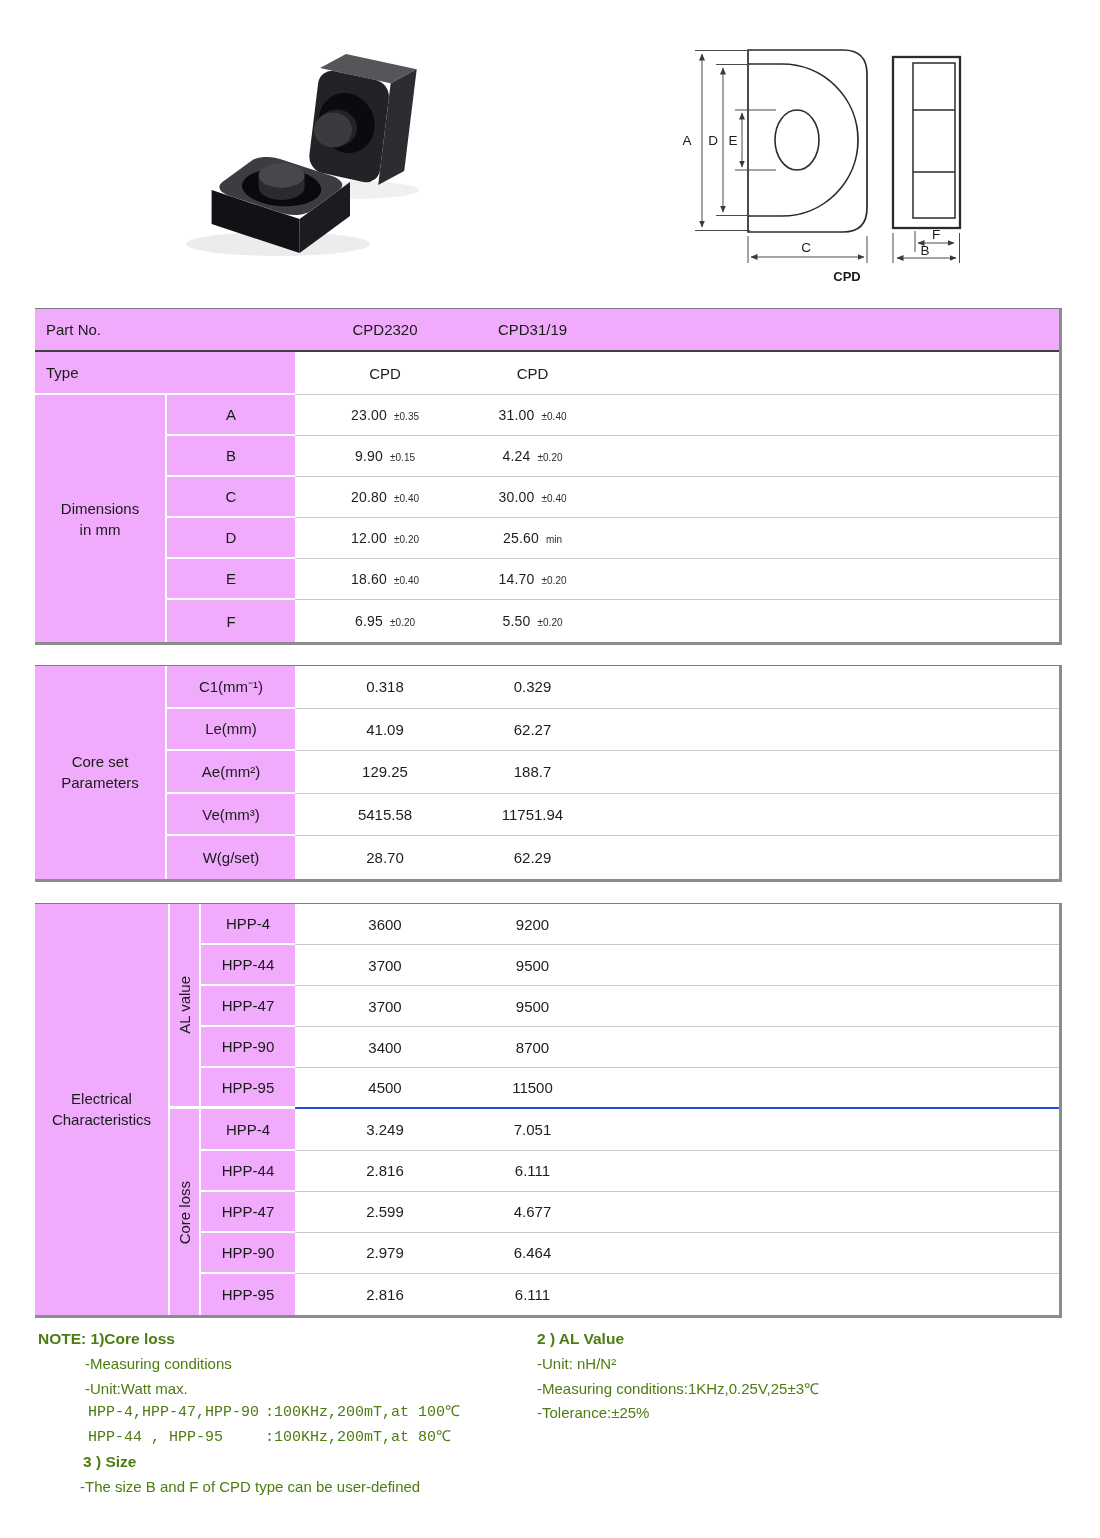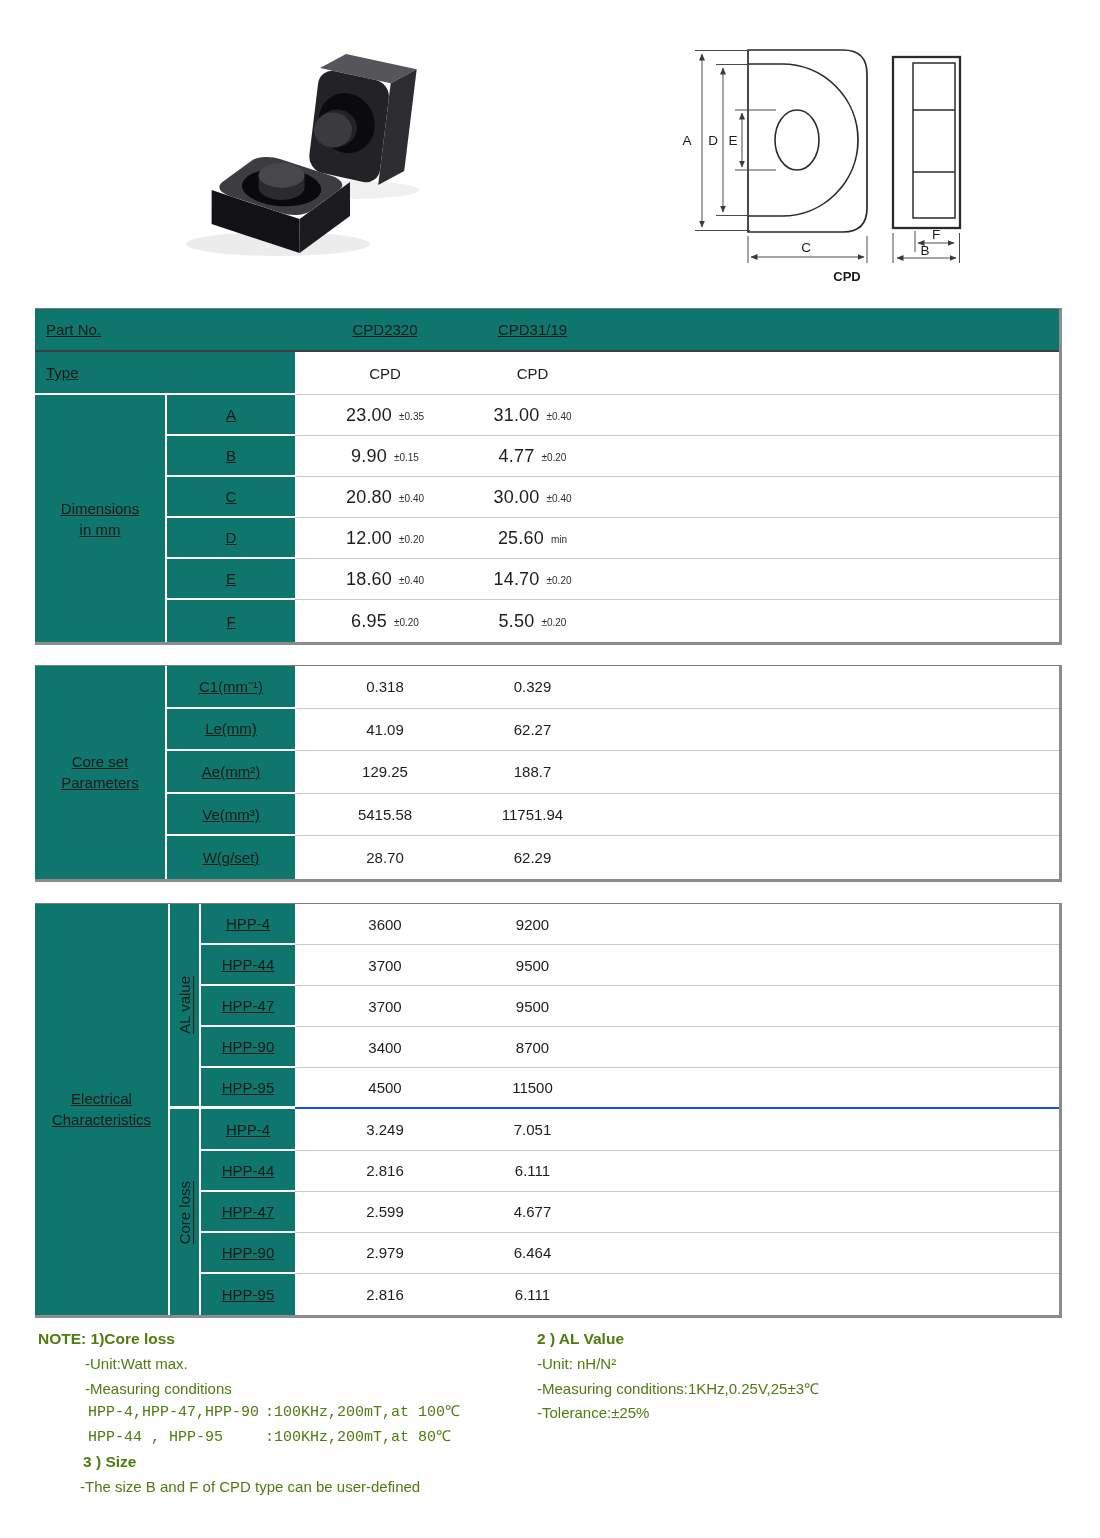--- a/index.html
+++ b/index.html
@@ -19,32 +19,32 @@
     border-top: 1px solid #7c7c7c;
   }
   .tbl1 { top: 308px; grid-template-columns: 130px 130px 180px 115px 1fr;
           grid-template-rows: 43px 43px 41px 41px 41px 41px 41px 42px; }
   .tbl2 { top: 665px; grid-template-columns: 130px 130px 180px 115px 1fr;
           grid-template-rows: repeat(5, 42.6px); }
   .tbl3 { top: 903px; grid-template-columns: 133px 31px 96px 180px 115px 1fr;
           grid-template-rows: repeat(10, 41.1px); }
 
   .c { display: flex; align-items: center; justify-content: center; font-size: 15px; }
-  .g { background: #0f766e; color: #1a1a1a; text-decoration: underline; }
+  .g { background: #f0abfc; color: #1a1a1a; }
   .w { background: #fff; }
   .vl   { border-left: 2px solid #fff; }
   .bw   { border-bottom: 2px solid #fff; }
   .bw3  { border-bottom: 3px solid #fff; }
   .bl   { border-bottom: 1px solid #c9c9c9; }
   .bdark{ border-bottom: 2px solid #3f3f3f; }
   .bsep { border-bottom: 2px solid #1d4ed8; }
   .left { justify-content: flex-start; padding-left: 11px; }
   .two-line { flex-direction: column; line-height: 21px; }
 
-  .val { font-size: 18px; letter-spacing: 0.2px; }
+  .val { font-size: 14px; letter-spacing: 0.2px; }
   .tol { font-size: 10px; margin-left: 7px; padding-top: 3px; color: #2e2e2e; }
 
   .vtext { writing-mode: vertical-rl; transform: rotate(180deg); font-size: 15px; color:#1a1a1a; }
 
   .span2      { grid-column: 1 / span 2; }
   .dims-label { grid-column: 1; grid-row: 3 / 9; }
   .core-label { grid-column: 1; grid-row: 1 / 6; }
   .ec-label   { grid-column: 1; grid-row: 1 / 11; }
   .al-cell    { grid-column: 2; grid-row: 1 / 6; }
   .loss-cell  { grid-column: 2; grid-row: 6 / 11; }
@@ -180,21 +180,21 @@
       <span class="tol">±0.40</span>
     </div>
   <div class="c w bl"></div>
 
   <div class="c g vl bw">B</div>
   <div class="c w bl">
       <span class="val">9.90</span>
       <span class="tol">±0.15</span>
     </div>
   <div class="c w bl">
-      <span class="val">4.77</span>
+      <span class="val">4.24</span>
       <span class="tol">±0.20</span>
     </div>
   <div class="c w bl"></div>
 
   <div class="c g vl bw">C</div>
   <div class="c w bl">
       <span class="val">20.80</span>
       <span class="tol">±0.40</span>
     </div>
   <div class="c w bl">
@@ -328,22 +328,22 @@
   <div class="c w bl"></div>
 
   <div class="c g vl">HPP-95</div>
   <div class="c w">2.816</div>
   <div class="c w">6.111</div>
   <div class="c w"></div>
 </div>
 
 <div class="note notes-left">
   <div class="note-title">NOTE: 1)Core loss</div>
+  <div class="nl indent">-Measuring conditions</div>
   <div class="nl indent">-Unit:Watt max.</div>
-  <div class="nl indent">-Measuring conditions</div>
   <div class="cond">
     <span class="mats">HPP-4,HPP-47,HPP-90</span>
     <span>:100KHz,200mT,at 100℃</span>
   </div>
   <div class="cond">
     <span class="mats">HPP-44 , HPP-95</span>
     <span>:100KHz,200mT,at 80℃</span>
   </div>
 </div>
 

